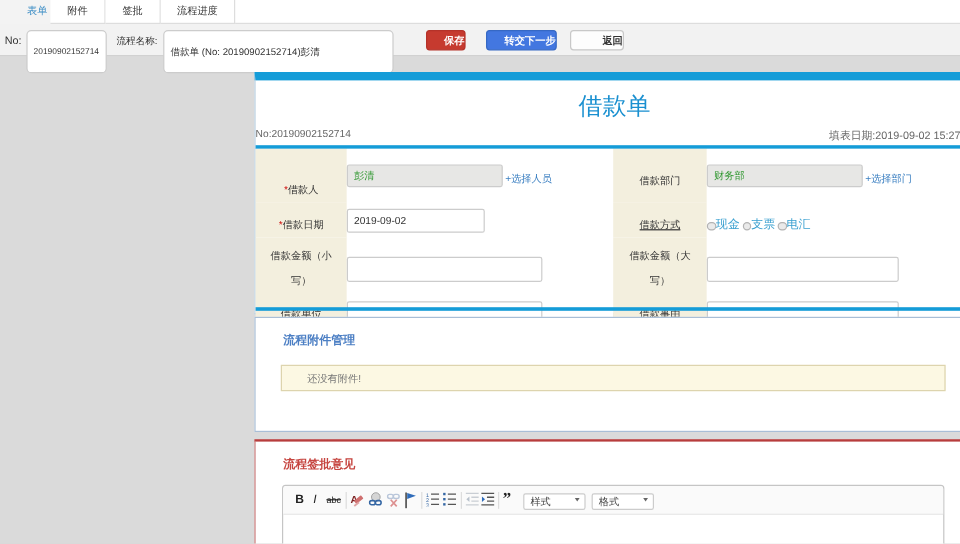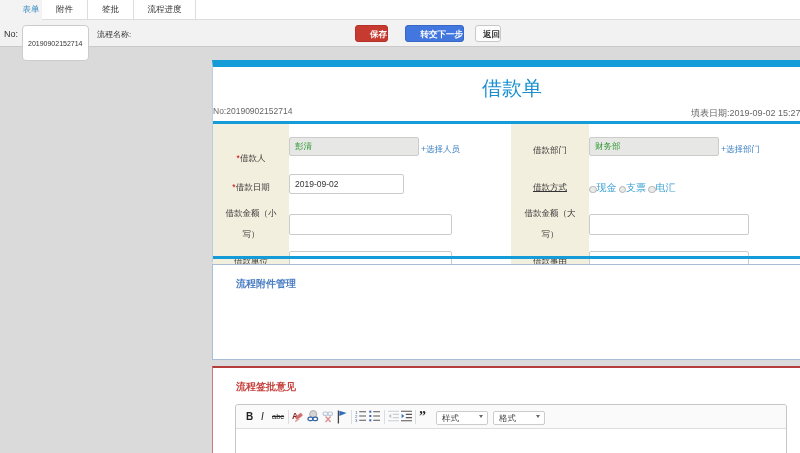--- a/index.html
+++ b/index.html
@@ -49,23 +49,24 @@
 <div class="tabbar">
   <div class="tab active" style="left:0;width:63px;">表单</div>
   <div class="tab" style="left:42px;width:46px;">附件</div>
   <div class="tab" style="left:88px;width:46px;">签批</div>
   <div class="tab" style="left:134px;width:62px;">流程进度</div>
 </div>
 <div class="toolrow">
   <span class="lbl" style="left:4px;font-size:9px;top:8.5px;">No:</span>
   <input class="tinput" style="left: 22px; width: 67px;" value="20190902152714">
   <span class="lbl" style="left:97px;">流程名称:</span>
+  <input class="tinput" style="left: 136px; width: 192px; font-size: 8px;" value="借款单 (No: 20190902152714)彭清">
   <div class="btn save" style="left:355px;width:33px;">保存</div>
   <div class="btn next" style="left:405px;width:59px;">转交下一步</div>
-  <div class="btn back" style="left:475px;width:26px;">返回</div>
+  <div class="btn back" style="left:475px;width:45px;">返回</div>
 </div>
 
 <div class="panel" id="p1">
   <div class="title">借款单</div>
   <div class="norow">
       <span style="position:absolute;left:0px;top:-1px;">No:20190902152714</span>
       <span style="position:absolute;right:-2px;top:0;white-space:nowrap;font-size:9px;">填表日期:2019-09-02 15:27:15</span>
     </div>
   <div class="blueline"></div>
   <table class="ftable" cellspacing="0">
@@ -94,20 +95,21 @@
       <td class="lab">借款事由</td>
       <td class="fld"><span class="inp" style="width:160px;height:21px;"></span></td>
     </tr>
   </tbody>
     </table>
   <div class="botline"></div>
 </div>
 
 <div class="panel" id="p2">
   <div class="h2blue">流程附件管理</div>
+  <div class="notice">还没有附件!</div>
   <div class="upbtn">上传附件</div>
 </div>
 
 <div class="panel" id="p3">
   <div class="h2red">流程签批意见</div>
   <div class="editor">
     <div class="etoolbar">
       <span class="tt" style="left:10px;font-weight:bold;font-size:10px;">B</span>
       <span class="tt" style="left:25px;font-style:italic;font-size:10px;">I</span>
       <span class="tt" style="left:36px;font-size:7.5px;text-decoration:line-through;">abc</span>

